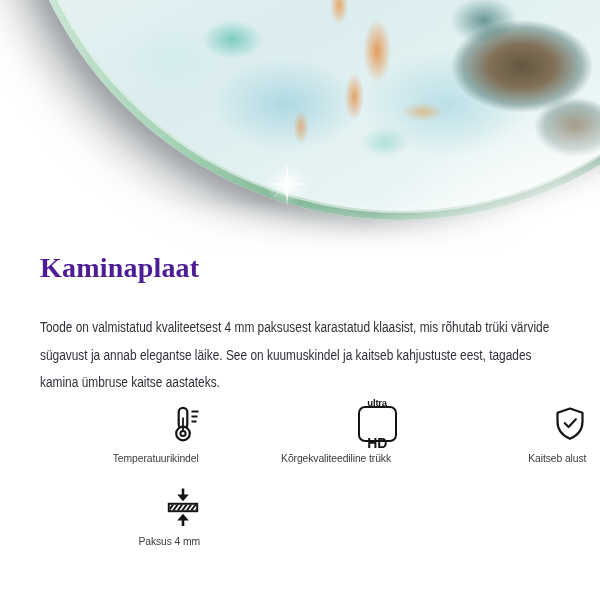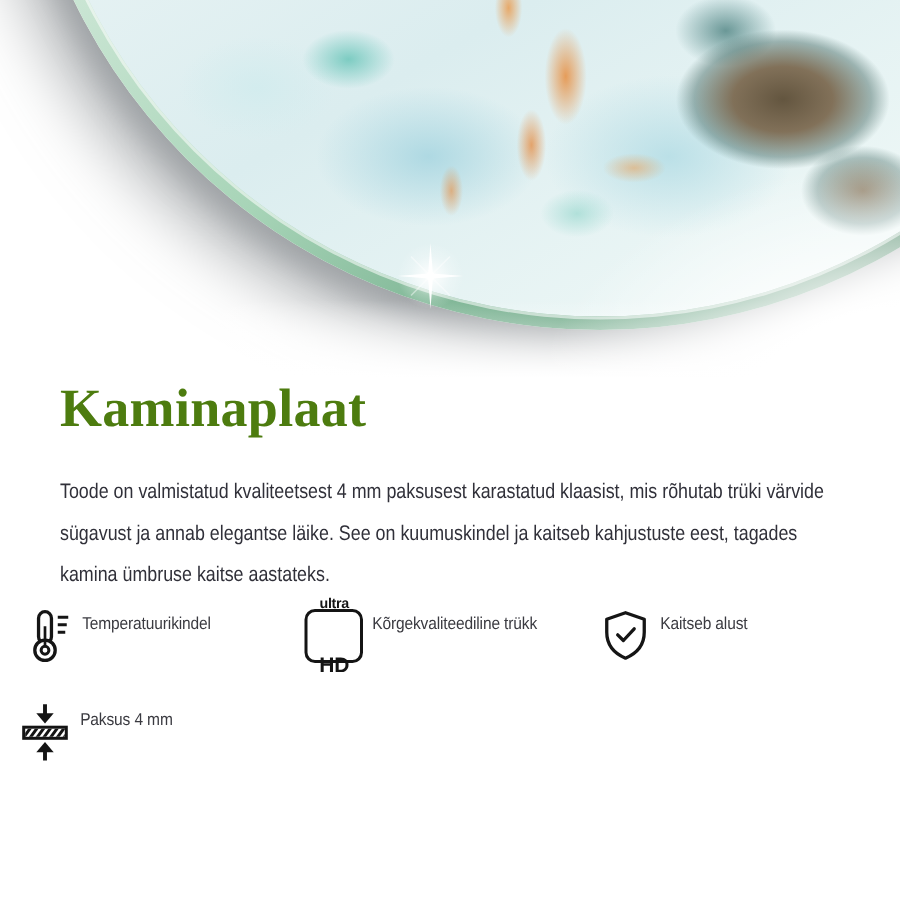--- a/index.html
+++ b/index.html
@@ -41,32 +41,32 @@
     background:
       radial-gradient(380px 260px at 102% 112%, #ffffff 30%, rgba(255,255,255,0) 68%),
       linear-gradient(to bottom, rgba(255,255,255,0) 200px, rgba(255,255,255,.75) 240px, #ffffff 252px);
   }
   .sparkle{position:absolute;left:264px;top:161px;width:46px;height:46px;pointer-events:none;}
 
   
   .heading{
     position:absolute;left:40px;top:230px;
     font-family:"Liberation Serif", serif;
-    font-size:36px;line-height:37px;color:#4d7c0f;letter-spacing:.2px;
+    font-size:28px;line-height:37px;color:#4c1d95;letter-spacing:.2px;
   }
   .heading span{display:block;}
   .desc{position:absolute;left:40px;top:314px;font-size:14px;line-height:27.5px;color:#303039;}
   .desc .line{white-space:nowrap;transform:scaleX(.85);transform-origin:0 50%;}
 
   
   .features{
     position:absolute;left:10px;top:403px;width:580px;
     display:grid;grid-template-columns:repeat(3,1fr);row-gap:22px;
   }
-  .feature{display:flex;flex-direction:row;align-items:flex-start;}
+  .feature{display:flex;flex-direction:column;align-items:flex-end;}
   .icon-wrap{height:42px;display:flex;align-items:center;justify-content:center;}
   .feature .label{
     margin-top:7px;font-size:11.5px;color:#3a3a40;letter-spacing:-.1px;
     white-space:nowrap;transform:scaleX(.9);
   }
   .uhd{
     width:35px;height:32px;border:2.6px solid #141414;border-radius:7px;
     display:flex;flex-direction:column;align-items:center;justify-content:center;color:#141414;
   }
   .uhd .t1{font-size:9.5px;font-weight:700;line-height:9.5px;letter-spacing:-.2px;}

